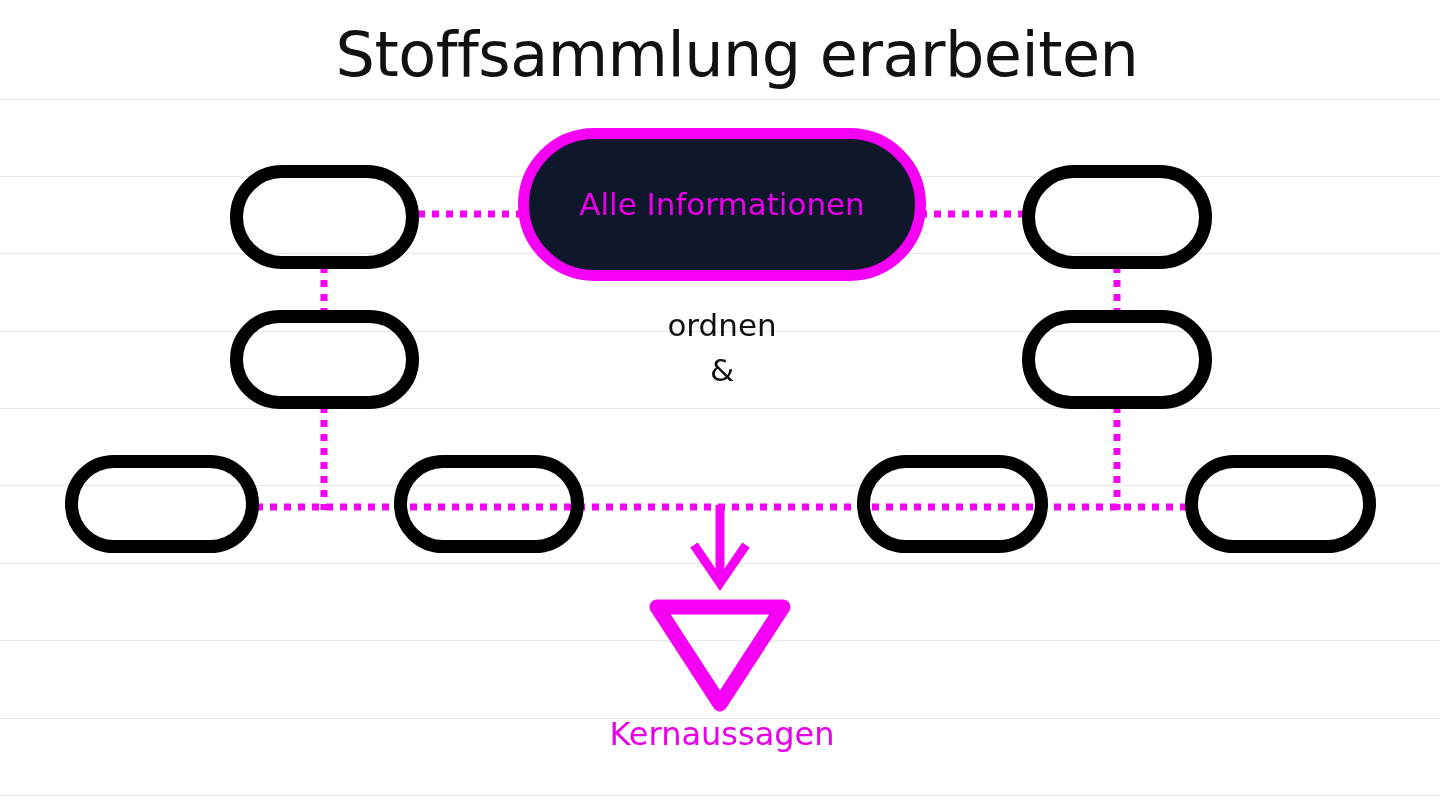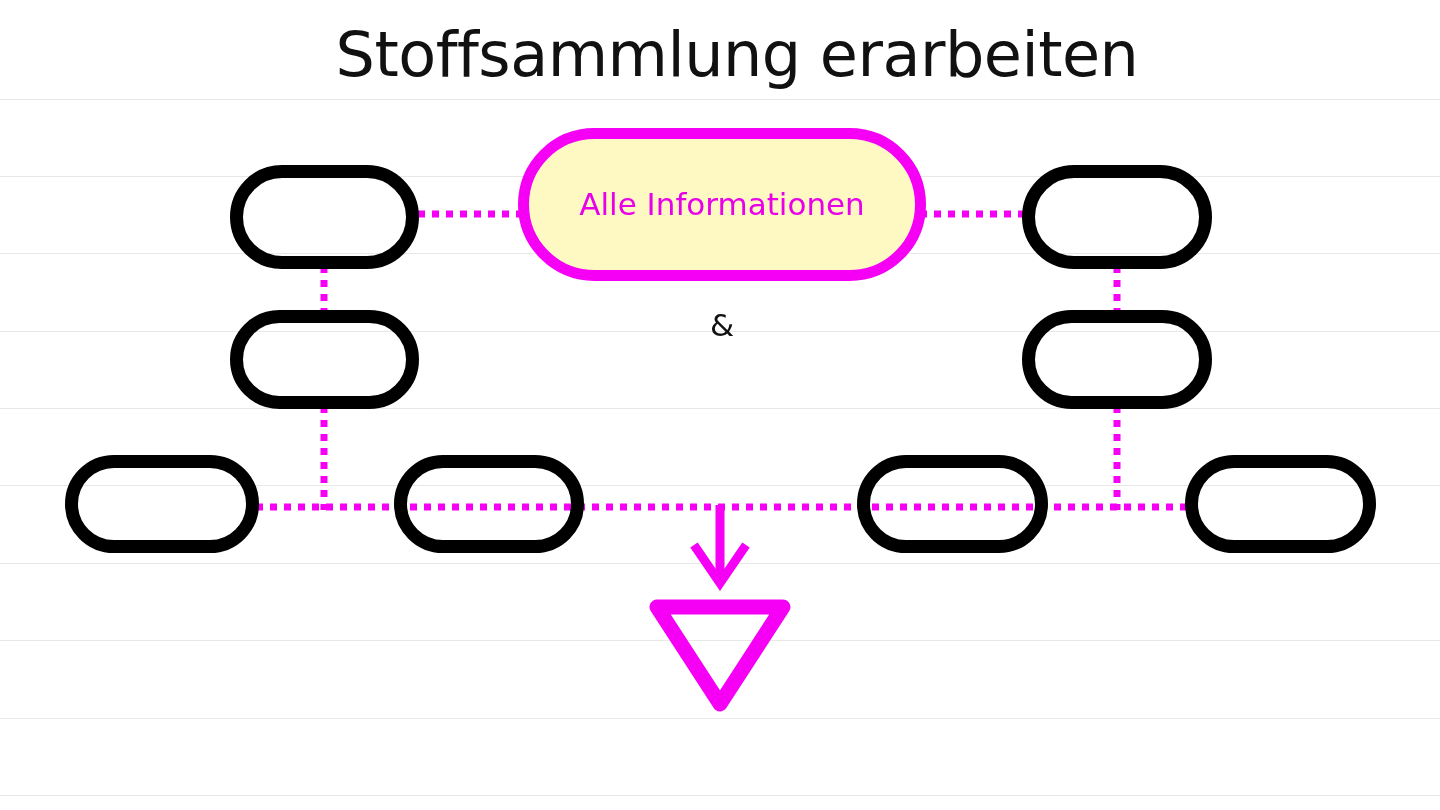--- a/index.html
+++ b/index.html
@@ -70,21 +70,21 @@
   
   #main-node {
     position: absolute;
     box-sizing: border-box;
     left: 518px;
     top: 128px;
     width: 408px;
     height: 153px;
     border: 11px solid #f500f5;
     border-radius: 999px;
-    background: #fef9c3;
+    background: #0f172a;
     display: flex;
     align-items: center;
     justify-content: center;
     z-index: 4;
   }
   #main-node-label {
     font-size: 31px;
     color: #e800e8;
     line-height: 1;
     white-space: nowrap;
@@ -174,17 +174,19 @@
 
   <div class="pill" style="left:1022px; top:310px; width:190px; height:99px;"></div>
 
   <div class="pill" style="left:1022px; top:165px; width:190px; height:104px;"></div>
 
   <div id="main-node">
     <span id="main-node-label">Alle Informationen</span>
   </div>
 
   <div id="center-caption">
+    <div>ordnen</div>
     <div>&amp;</div>
   </div>
 
+  <div id="result-label">Kernaussagen</div>
 
 </div>
 
 </body></html>

